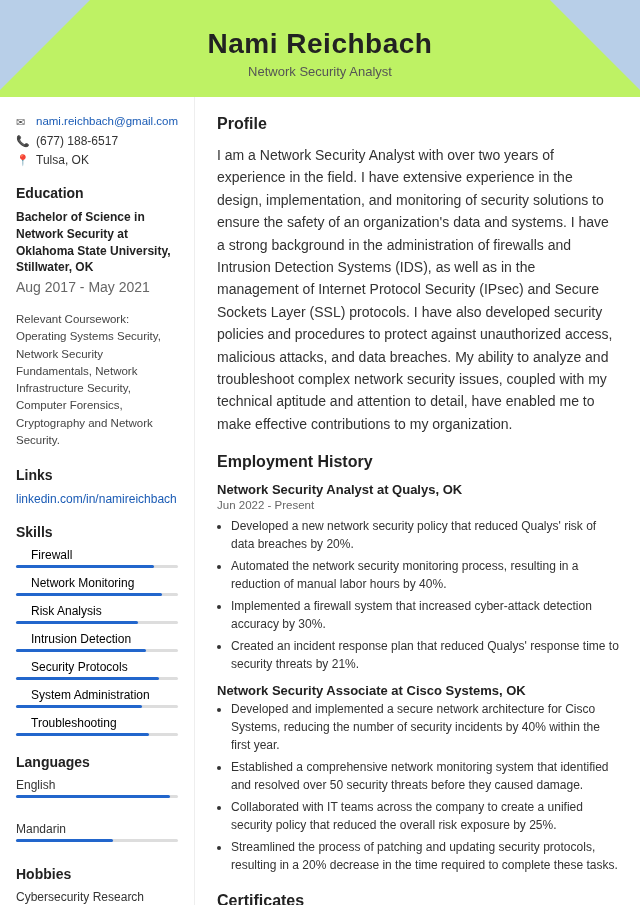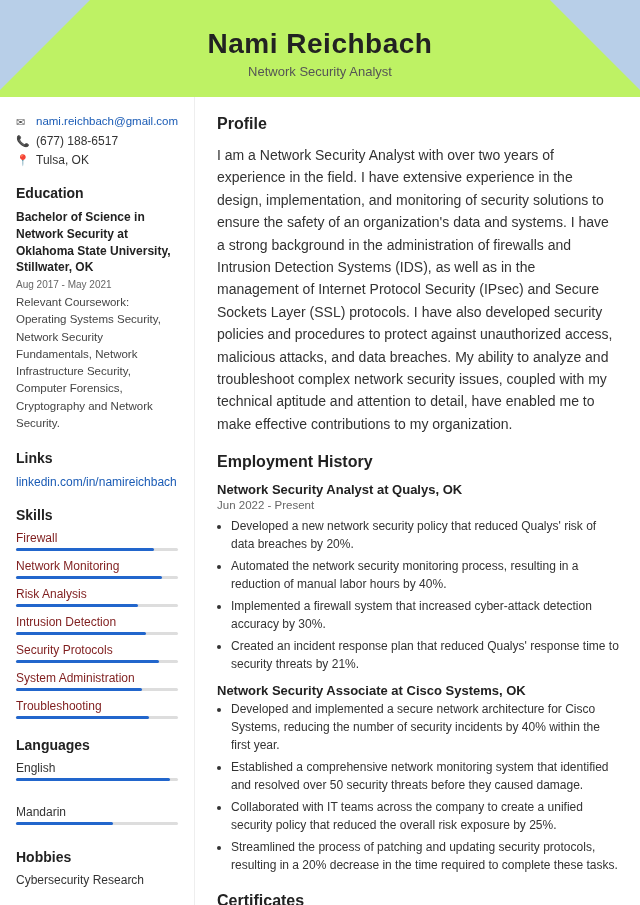--- a/index.html
+++ b/index.html
@@ -96,44 +96,45 @@
     }
 
     .edu-degree {
       font-size: 12px;
       font-weight: bold;
       color: #222;
       line-height: 1.4;
       margin-bottom: 3px;
     }
     .edu-date {
-      font-size: 10px;
+      font-size: 14px;
       color: #666;
-      margin-bottom: 4px;
+      margin-bottom: 16px;
     }
     .edu-coursework {
       font-size: 11.5px;
       color: #444;
       line-height: 1.5;
     }
 
     .link-item a {
       color: #1a5bb5;
       text-decoration: none;
       font-size: 12px;
     }
 
     
     .skill-item {
       margin-bottom: 8px;
     }
     .skill-name {
       font-size: 12px;
-      color: #7f1d1d;
+      color: #000000;
       margin-bottom: 3px;
+      margin-left: 15px;
     }
     .skill-bar-bg {
       height: 3px;
       background: #ddd;
       border-radius: 2px;
     }
     .skill-bar-fill {
       height: 3px;
       background: #2266cc;
       border-radius: 2px;

